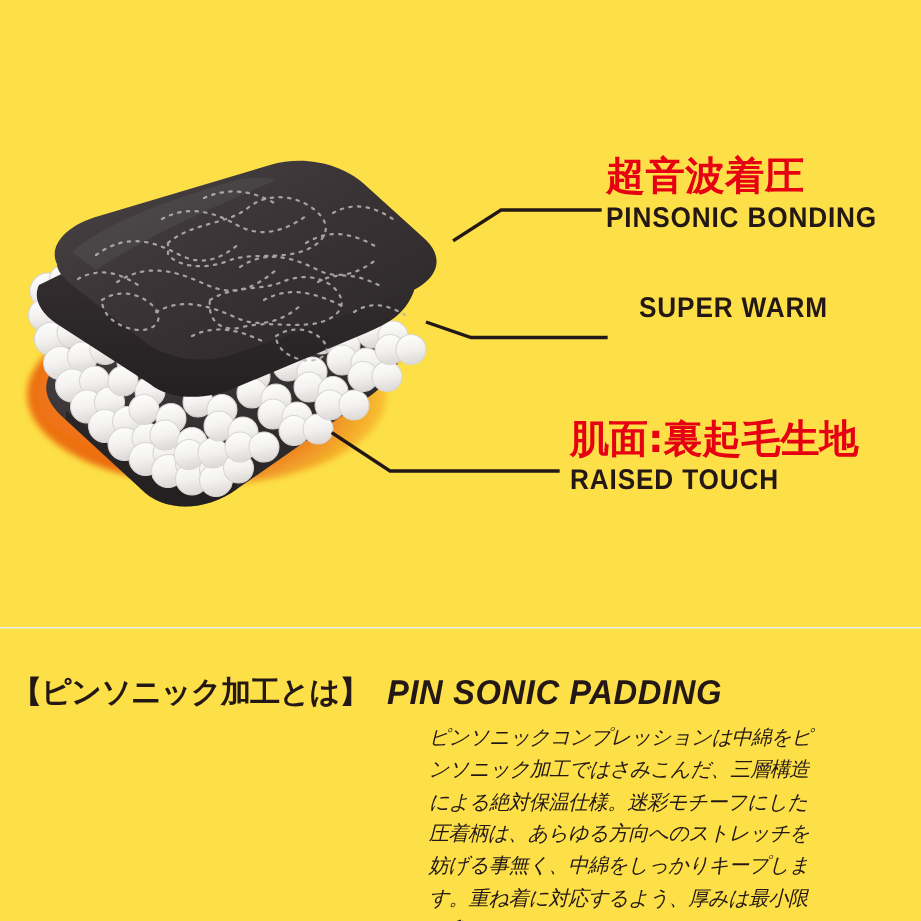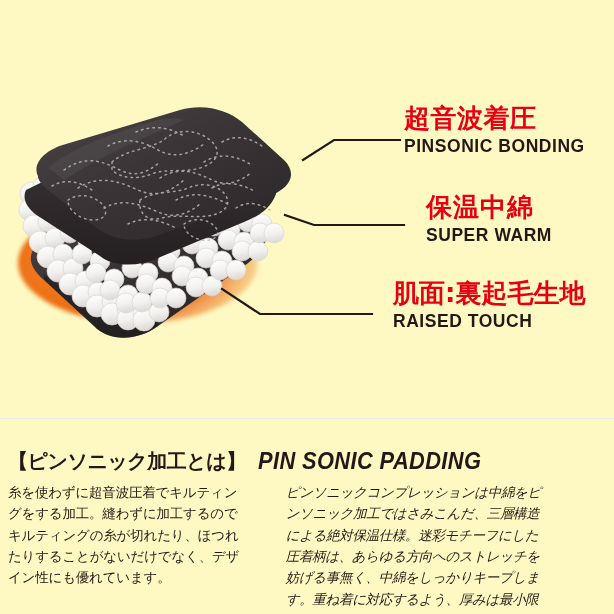--- a/index.html
+++ b/index.html
@@ -14,21 +14,21 @@
     overflow: hidden;
     font-family: "Liberation Sans", "DejaVu Sans", sans-serif;
     color: #231815;
     position: relative;
   }
 
   #page {
     position: relative;
     width: 614px;
     height: 614px;
-    background: #fef9c3;
+    background: #fde047;
   }
 
   
   #hero {
     position: absolute;
     left: 0;
     top: 0;
     width: 614px;
     height: 412px;
   }
@@ -69,21 +69,21 @@
     color: #231815;
     letter-spacing: 0.6px;
     white-space: nowrap;
     transform: scaleX(0.92);
     transform-origin: left center;
     margin-top: 2px;
   }
 
   #callout-bonding { left: 404px; top: 104px; }
   #callout-warm    { left: 426px; top: 193px; }
-  #callout-touch   { left: 393px; top: 279px; }
+  #callout-touch   { left: 380px; top: 279px; }
 
   #callout-warm .callout-jp { letter-spacing: 1px; }
   #callout-touch .callout-jp { letter-spacing: 0px; }
 
   
   #leaders {
     position: absolute;
     left: 0;
     top: 0;
     width: 614px;
@@ -382,37 +382,35 @@
         <polyline points="222,289 260,314 372,314"></polyline>
       </g>
     </svg>
 
     <div class="callout" id="callout-bonding">
       <div class="callout-jp">超音波着圧</div>
       <div class="callout-en">PINSONIC BONDING</div>
     </div>
 
     <div class="callout" id="callout-warm">
-      <div class="callout-jp">保温中綿</div>
       <div class="callout-en">SUPER WARM</div>
     </div>
 
     <div class="callout" id="callout-touch">
       <div class="callout-jp">肌面:裏起毛生地</div>
       <div class="callout-en">RAISED TOUCH</div>
     </div>
   </div>
 
   <div id="divider"></div>
 
   <div id="copy">
 
     <div class="copy-col" id="copy-col-jp">
       <h2 class="copy-heading" id="heading-jp">【ピンソニック加工とは】</h2>
-      <p class="copy-body" id="body-jp">糸を使わずに超音波圧着でキルティングをする加工。縫わずに加工するのでキルティングの糸が切れたり、ほつれたりすることがないだけでなく、デザイン性にも優れています。</p>
     </div>
 
     <div class="copy-col" id="copy-col-en">
       <h2 class="copy-heading" id="heading-en">PIN SONIC PADDING</h2>
       <p class="copy-body" id="body-en">ピンソニックコンプレッションは中綿をピンソニック加工ではさみこんだ、三層構造による絶対保温仕様。迷彩モチーフにした圧着柄は、あらゆる方向へのストレッチを妨げる事無く、中綿をしっかりキープします。重ね着に対応するよう、厚みは最小限に留めました。</p>
     </div>
   </div>
 
 </div>
 

